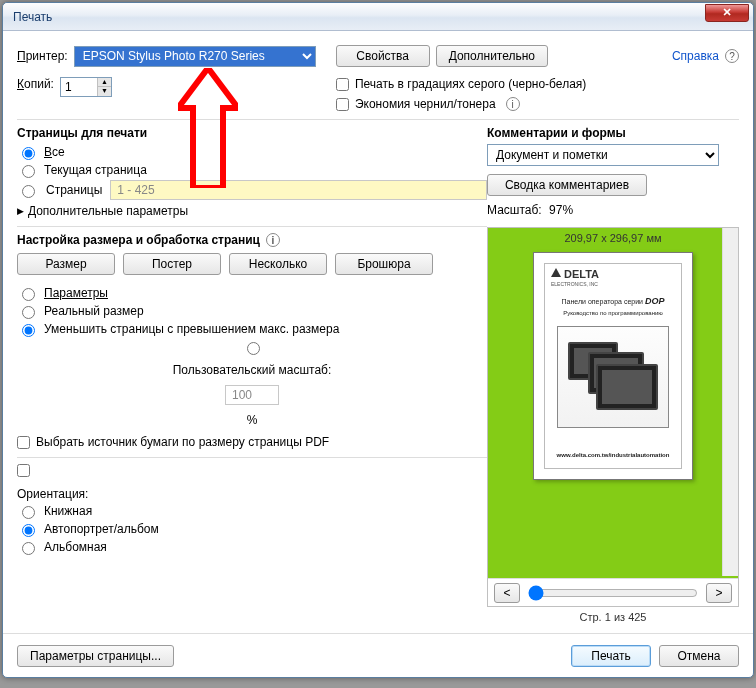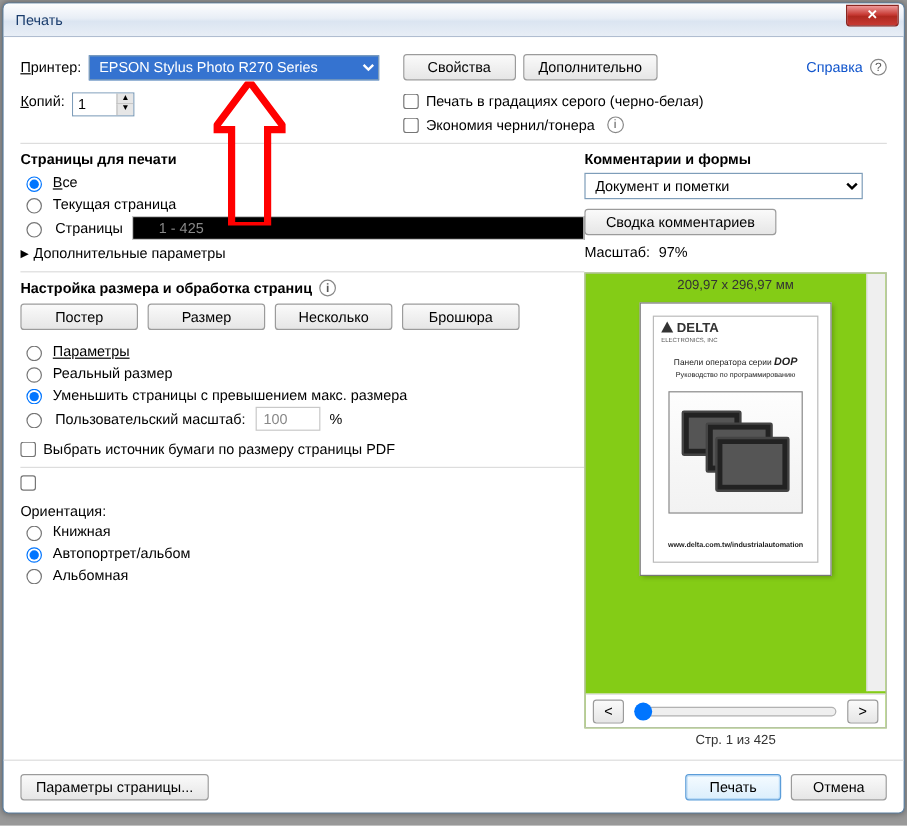--- a/index.html
+++ b/index.html
@@ -96,22 +96,22 @@
   .chk { display:flex; align-items:center; gap:6px; }
   .chk input { margin:0; }
   hr.sep { border:none; border-top:1px solid #ddd; margin: 8px 0 6px 0; }
   .cols { display:flex; }
   .left { flex: 1 1 0; min-width: 0; }
   .right { width: 252px; }
   .section-title { font-weight: bold; font-size: 12px; margin-bottom: 4px; display:flex; align-items:center; gap:6px;}
   .radiolist label { display:flex; align-items:center; gap:6px; margin: 2px 0; font-size:12px;}
   .radiolist .sub { text-decoration: underline; }
   .range-input {
-    flex:1; height:20px; border:1px solid #c8c8c8; background:#000000; color:#888;
-    padding: 0 21px; font-size:12px;
+    flex:1; height:20px; border:1px solid #c8c8c8; background:#fef9c3; color:#888;
+    padding: 0 6px; font-size:12px;
   }
   .disclose { color:#000; font-size:12px; cursor:pointer; display:flex; align-items:center; gap:4px; margin-top:4px;}
   .disclose .tri { font-size:9px; }
   .tabbtns { display:flex; gap:8px; margin-top:6px;}
   .tabbtns .btn { width: 98px; }
   .num-input {
     width: 54px; height:20px; border:1px solid #c8c8c8; color:#888; padding:0 6px; font-size:12px; background:#fff;
   }
   .dropdown {
     width: 232px; height:22px; border:1px solid #7e9db9; font-size:12px; padding:0 4px; background:#fff;
@@ -261,40 +261,40 @@
           <span>Дополнительные параметры</span>
         </div>
 
         <hr class="sep">
 
         <div class="section-title">
           <span>Настройка размера и обработка страниц</span>
           <span class="help-icon">i</span>
         </div>
         <div class="tabbtns">
+          <button class="btn">Размер</button>
           <button class="btn">Постер</button>
-          <button class="btn">Размер</button>
           <button class="btn">Несколько</button>
           <button class="btn">Брошюра</button>
         </div>
 
         <div class="radiolist" style="margin-top:10px;">
           <label>
               <input type="radio" name="sz" style="">
               <span class="sub">Параметры</span>
             </label>
           <label>
               <input type="radio" name="sz" style="">
               <span>Реальный размер</span>
             </label>
           <label>
               <input type="radio" name="sz" checked="" style="">
               <span>Уменьшить страницы с превышением макс. размера</span>
             </label>
-          <label style="gap:8px;">
+          <label style="gap:8px;flex-direction:column;">
             <input type="radio" name="sz" style="">
             <span>Пользовательский масштаб:</span>
             <input class="num-input" disabled="" value="100" style="">
             <span>%</span>
           </label>
         </div>
 
         <label class="chk" style="margin-top:8px;">
           <input type="checkbox" style="">
           <span>Выбрать источник бумаги по размеру страницы PDF</span>

